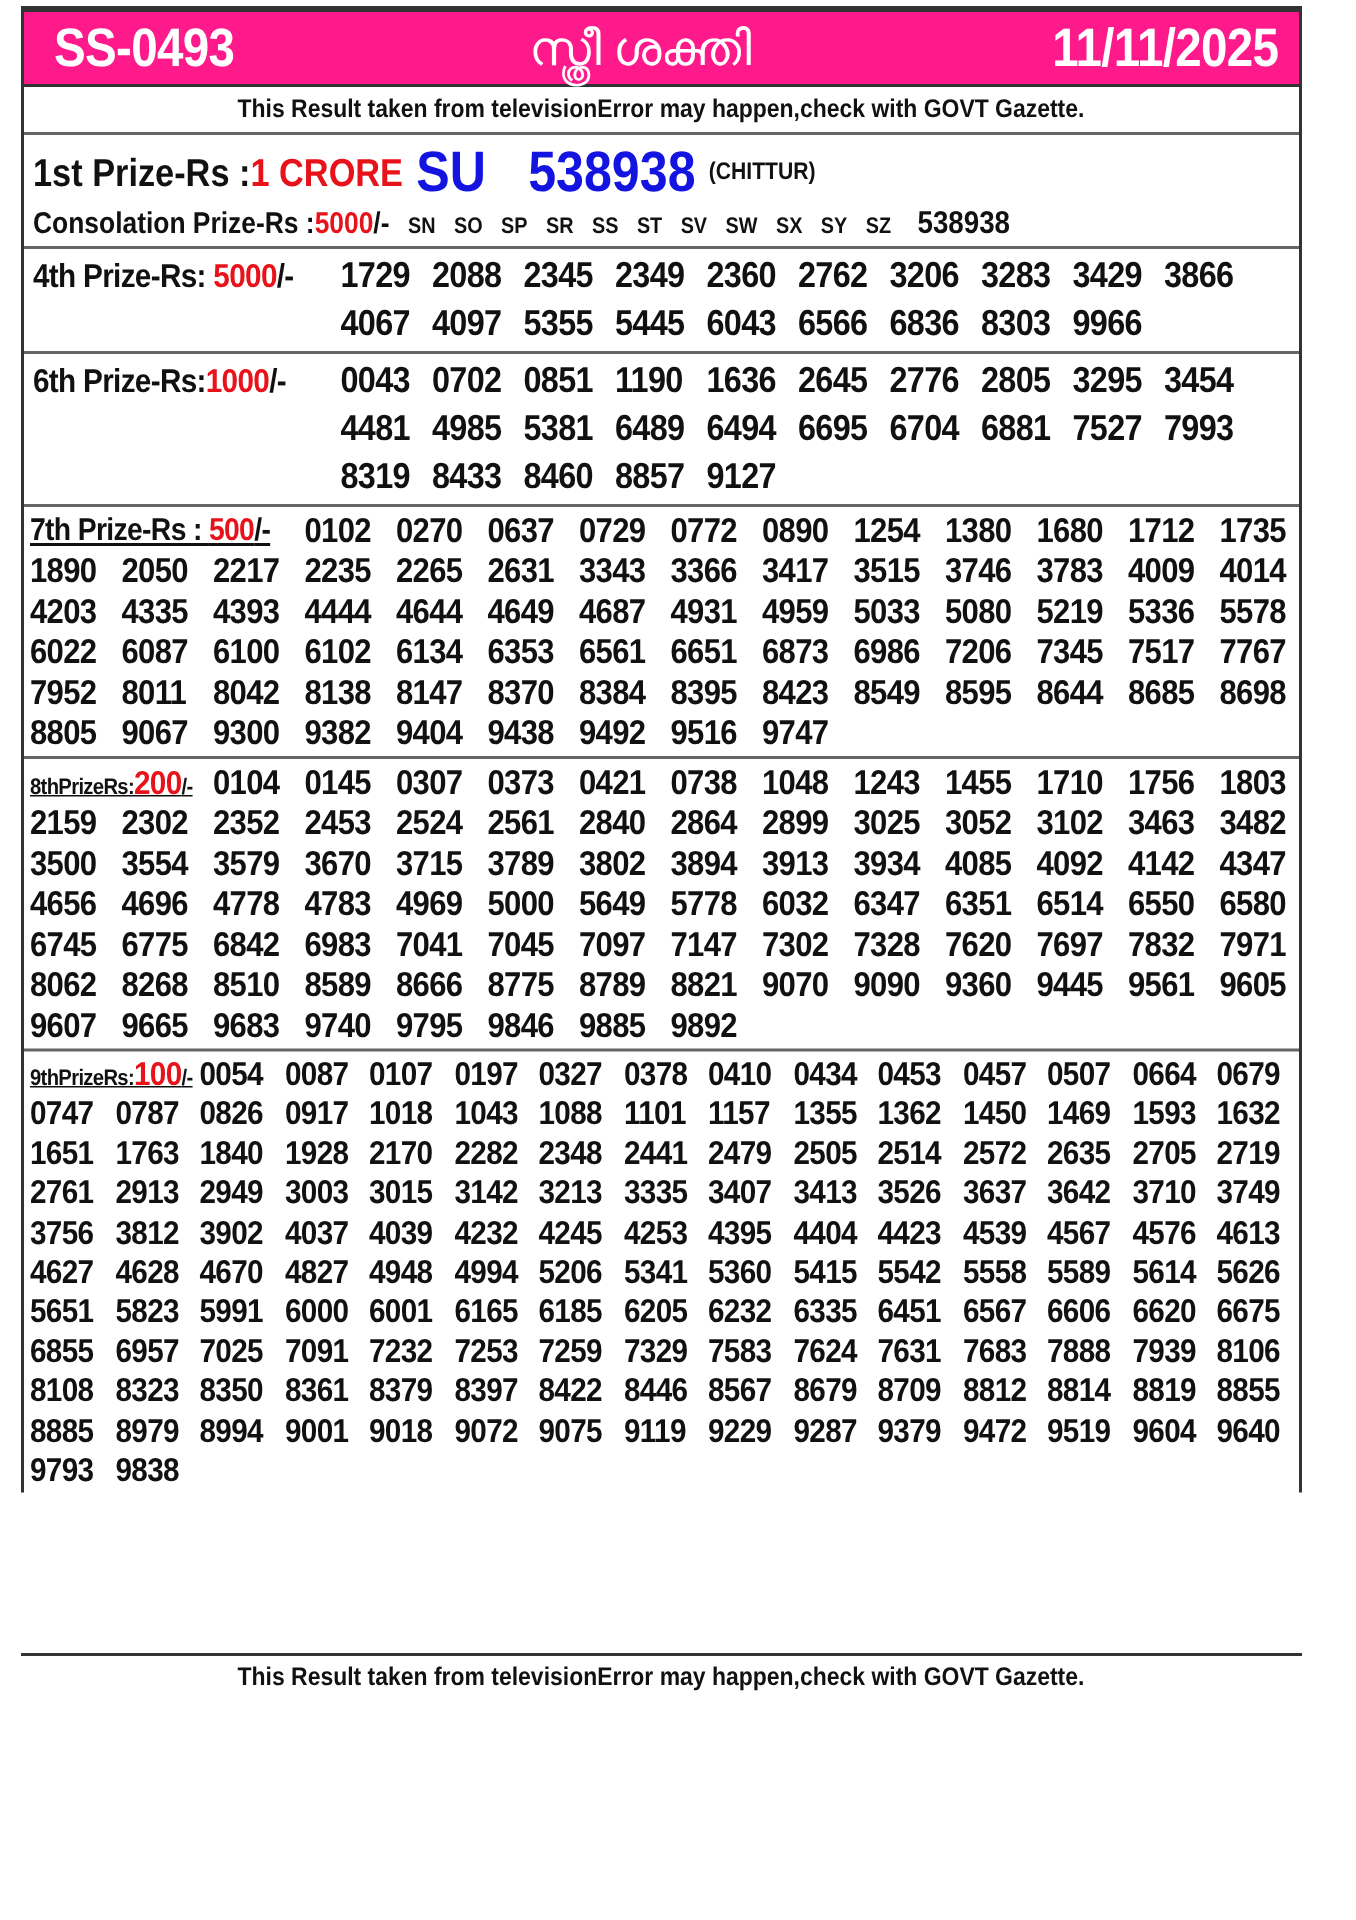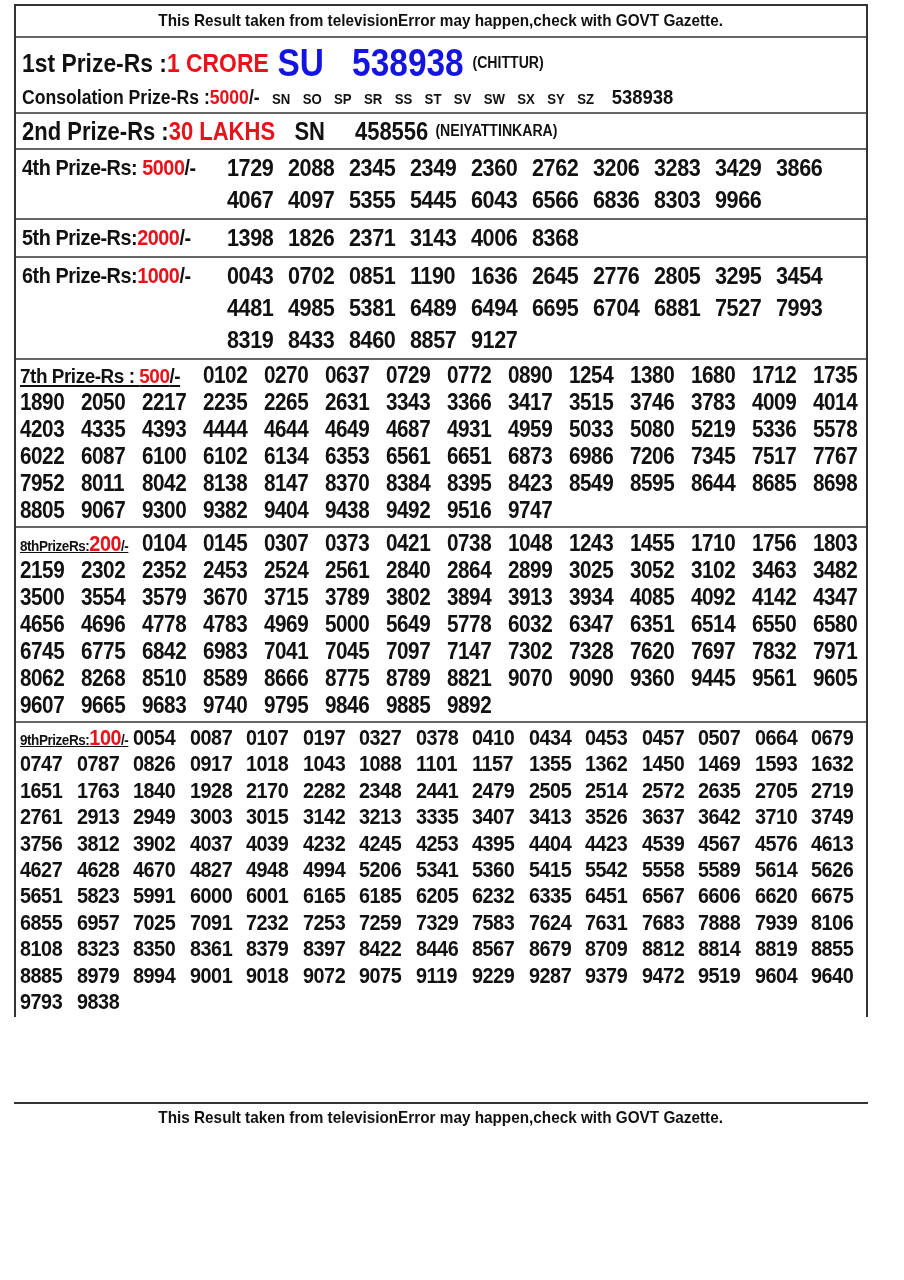--- a/index.html
+++ b/index.html
@@ -37,20 +37,25 @@
   .wide15{display:grid;grid-template-columns:repeat(15,56.5px);font-weight:bold;font-size:22px;padding-left:4px;}
   .wide15 .cell{height:26.4px;line-height:26.4px;white-space:nowrap;letter-spacing:-0.5px;}
   .foot{position:absolute;left:14px;top:1102px;width:854px;text-align:center;font-weight:bold;font-size:17px;border-top:2px solid #333;padding-top:4px;}
   .foot span{display:inline-block;transform:scaleX(0.9);}
 </style>
 </head>
 <body>
 
 <div class="sheet">
 
+  <div class="header">
+    <span>SS-0493</span>
+    <span class="title">സ്ത്രീ ശക്തി</span>
+    <span class="date">11/11/2025</span>
+  </div>
 
   <div class="disclaimer">
     <span>This Result taken from televisionError may happen,check with GOVT Gazette.</span>
   </div>
 
   <div class="sec" style="padding-top:4px;">
     <div class="row1 cond">
       <span class="lbl">1st Prize-Rs : </span>
       <span class="lbl red">1 CRORE</span>
       <span class="series">SU</span>
@@ -59,29 +64,20 @@
     </div>
     <div class="cons cond">
       <span>Consolation Prize-Rs : </span>
       <span class="red">5000</span>
       <span>/-</span>
       <span id="cons-series"><span class="s">SN</span><span class="s">SO</span><span class="s">SP</span><span class="s">SR</span><span class="s">SS</span><span class="s">ST</span><span class="s">SV</span><span class="s">SW</span><span class="s">SX</span><span class="s">SY</span><span class="s">SZ</span></span>
       <span class="cnum">538938</span>
     </div>
   </div>
 
-  <div class="sec">
-    <div class="prize-line cond">
-      <span>2nd Prize-Rs : </span>
-      <span class="red">30 LAKHS</span>
-      <span class="ser">SN</span>
-      <span class="num">458556</span>
-      <span class="place">(NEIYATTINKARA)</span>
-    </div>
-  </div>
 
 
   <div class="sec">
     <div class="grid-sec" id="p4">
         <div class="cell lab" style="transform: scaleX(0.9); transform-origin: left center;"><span>4th Prize-Rs: </span><span class="red">5000</span><span>/-</span></div>
         <div class="cell" style="transform: scaleX(0.9); transform-origin: left center;">1729</div>
         <div class="cell" style="transform: scaleX(0.9); transform-origin: left center;">2088</div>
         <div class="cell" style="transform: scaleX(0.9); transform-origin: left center;">2345</div>
         <div class="cell" style="transform: scaleX(0.9); transform-origin: left center;">2349</div>
         <div class="cell" style="transform: scaleX(0.9); transform-origin: left center;">2360</div>
@@ -93,31 +89,20 @@
         <div class="cell lab"></div>
         <div class="cell" style="transform: scaleX(0.9); transform-origin: left center;">4067</div>
         <div class="cell" style="transform: scaleX(0.9); transform-origin: left center;">4097</div>
         <div class="cell" style="transform: scaleX(0.9); transform-origin: left center;">5355</div>
         <div class="cell" style="transform: scaleX(0.9); transform-origin: left center;">5445</div>
         <div class="cell" style="transform: scaleX(0.9); transform-origin: left center;">6043</div>
         <div class="cell" style="transform: scaleX(0.9); transform-origin: left center;">6566</div>
         <div class="cell" style="transform: scaleX(0.9); transform-origin: left center;">6836</div>
         <div class="cell" style="transform: scaleX(0.9); transform-origin: left center;">8303</div>
         <div class="cell" style="transform: scaleX(0.9); transform-origin: left center;">9966</div>
-      </div>
-  </div>
-  <div class="sec">
-    <div class="grid-sec" id="p5">
-        <div class="cell lab" style="transform: scaleX(0.9); transform-origin: left center;"><span>5th Prize-Rs:</span><span class="red">2000</span><span>/-</span></div>
-        <div class="cell" style="transform: scaleX(0.9); transform-origin: left center;">1398</div>
-        <div class="cell" style="transform: scaleX(0.9); transform-origin: left center;">1826</div>
-        <div class="cell" style="transform: scaleX(0.9); transform-origin: left center;">2371</div>
-        <div class="cell" style="transform: scaleX(0.9); transform-origin: left center;">3143</div>
-        <div class="cell" style="transform: scaleX(0.9); transform-origin: left center;">4006</div>
-        <div class="cell" style="transform: scaleX(0.9); transform-origin: left center;">8368</div>
       </div>
   </div>
   <div class="sec">
     <div class="grid-sec" id="p6">
         <div class="cell lab" style="transform: scaleX(0.9); transform-origin: left center;"><span>6th Prize-Rs:</span><span class="red">1000</span><span>/-</span></div>
         <div class="cell" style="transform: scaleX(0.9); transform-origin: left center;">0043</div>
         <div class="cell" style="transform: scaleX(0.9); transform-origin: left center;">0702</div>
         <div class="cell" style="transform: scaleX(0.9); transform-origin: left center;">0851</div>
         <div class="cell" style="transform: scaleX(0.9); transform-origin: left center;">1190</div>
         <div class="cell" style="transform: scaleX(0.9); transform-origin: left center;">1636</div>

